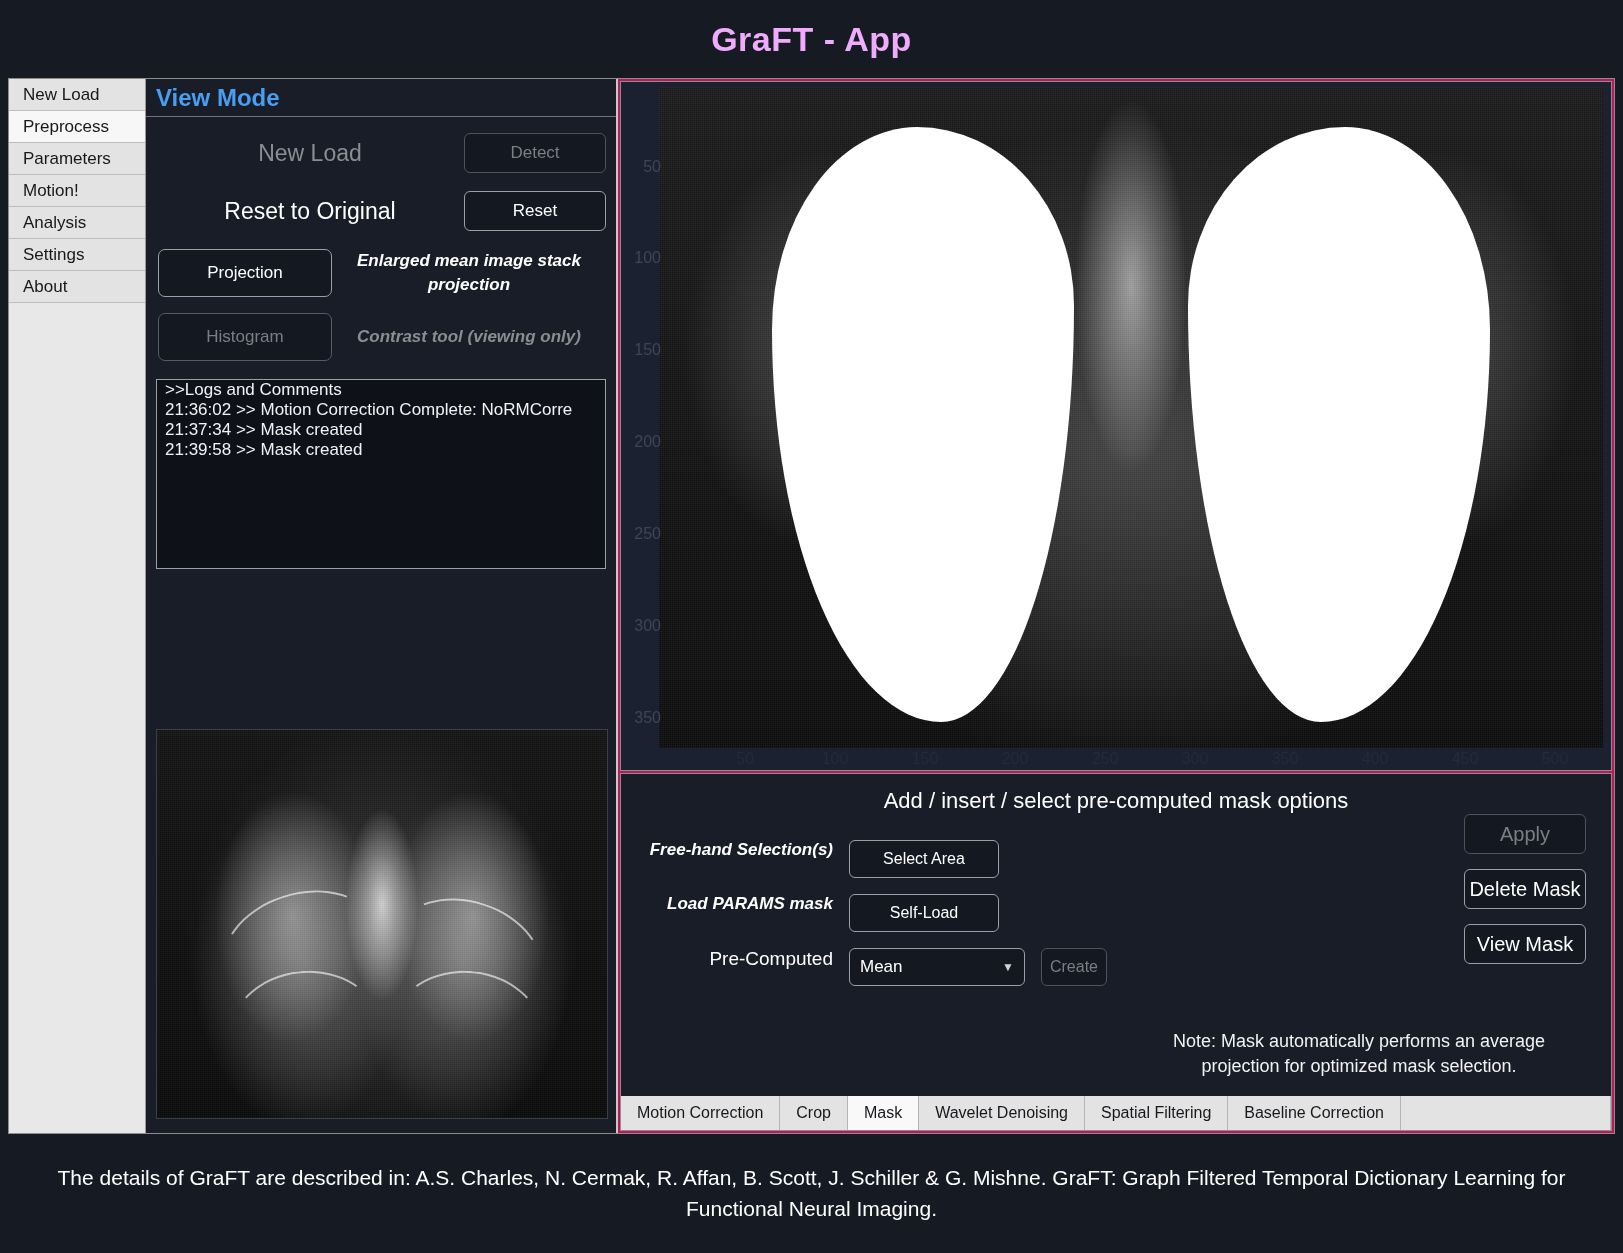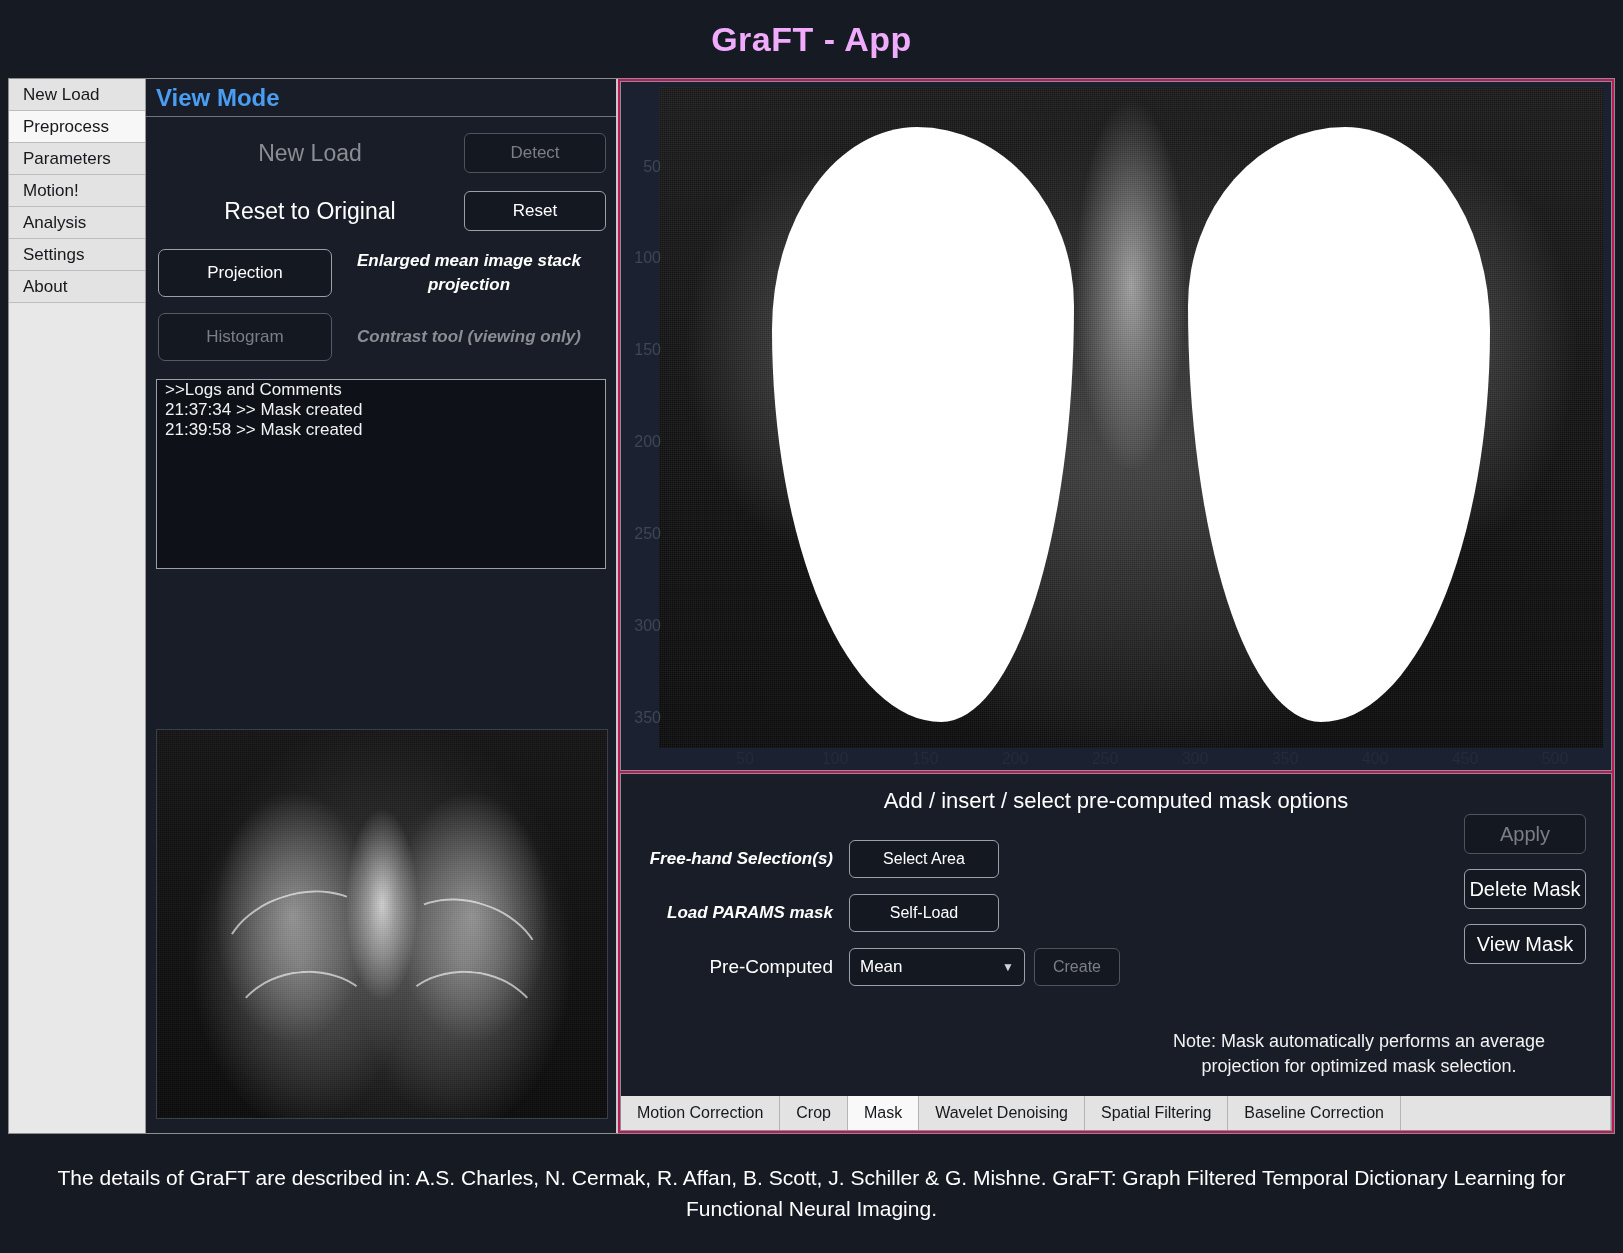--- a/index.html
+++ b/index.html
@@ -259,21 +259,21 @@
     text-align: center;
     color: #ffffff;
     font-size: 22px;
     margin-top: 14px;
   }
   .mask-rows {
     margin-top: 26px;
     padding-left: 10px;
   }
   .mrow {
-    display: flex; align-items: center;
+    display: flex; 
     margin-bottom: 16px;
     height: 38px;
   }
   .mrow .mlabel {
     width: 218px;
     text-align: right;
     padding-right: 16px;
     color: #ffffff;
     font-size: 17px;
     font-style: italic;
@@ -401,20 +401,21 @@
           <div class="modedesc">Enlarged mean image stack projection</div>
         </div>
 
         <div class="modebtn-row">
           <div class="modebtn dim">Histogram</div>
           <div class="modedesc dim">Contrast tool (viewing only)</div>
         </div>
 
         <div class="logbox">
           <div class="logline">&gt;&gt;Logs and Comments</div>
+          <div class="logline">21:36:02 &gt;&gt; Motion Correction Complete: NoRMCorre</div>
           <div class="logline">21:37:34 &gt;&gt; Mask created</div>
           <div class="logline">21:39:58 &gt;&gt; Mask created</div>
         </div>
       </div>
 
       <div class="thumb-wrap">
         <div class="thumb-img"></div>
         <div class="thumb-noise"></div>
         <div class="vessel" style="left:14%; top:42%; width:36%; height:30%; transform:rotate(-18deg);"></div>
         <div class="vessel" style="left:52%; top:44%; width:34%; height:28%; transform:rotate(18deg) scaleX(-1);"></div>
@@ -466,21 +467,21 @@
             <div class="mlabel">Load PARAMS mask</div>
             <div class="mbtn">Self-Load</div>
           </div>
 
           <div class="mrow">
             <div class="mlabel plain">Pre-Computed</div>
             <div class="select">
               <span>Mean</span>
               <span class="caret">▼</span>
             </div>
-            <div class="mbtn dim" style="width:86px; margin-left:9px;">Create</div>
+            <div class="mbtn dim" style="width:66px; margin-left:16px;">Create</div>
           </div>
         </div>
 
         <div class="side-actions">
           <div class="abtn dim">Apply</div>
           <div class="abtn">Delete Mask</div>
           <div class="abtn">View Mask</div>
         </div>
 
         <div class="note">Note: Mask automatically performs an average projection for optimized mask selection.</div>

